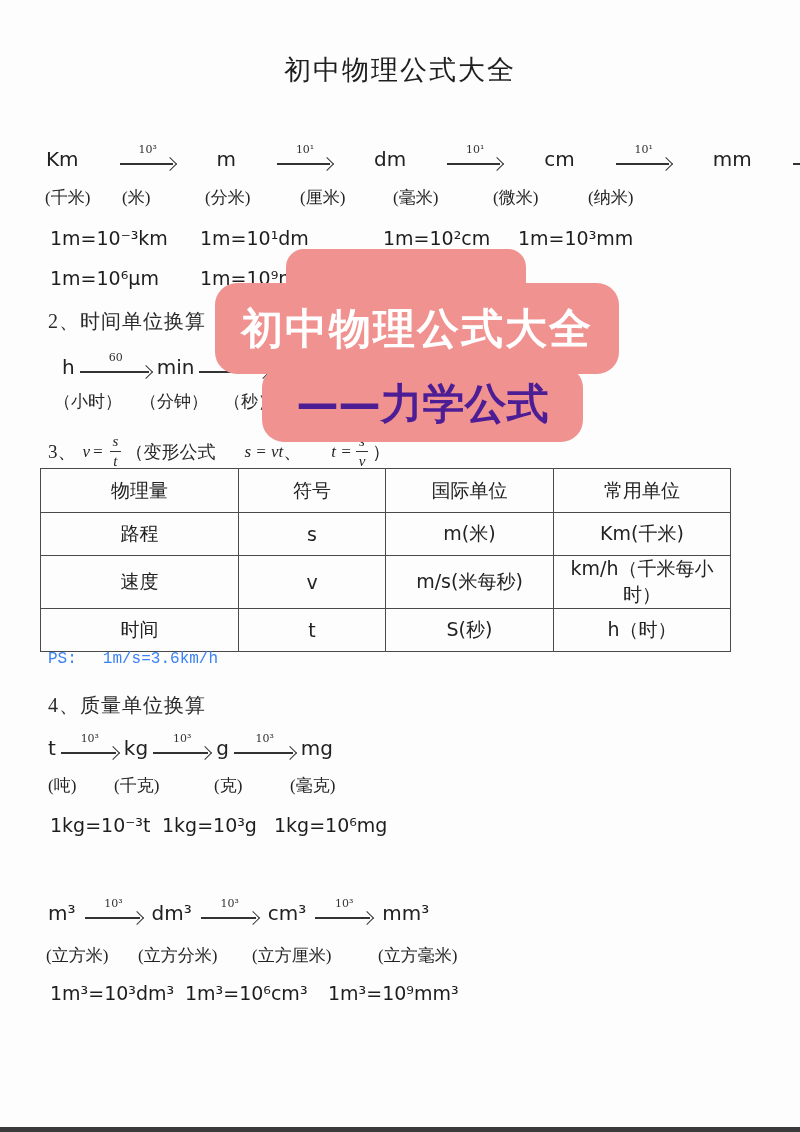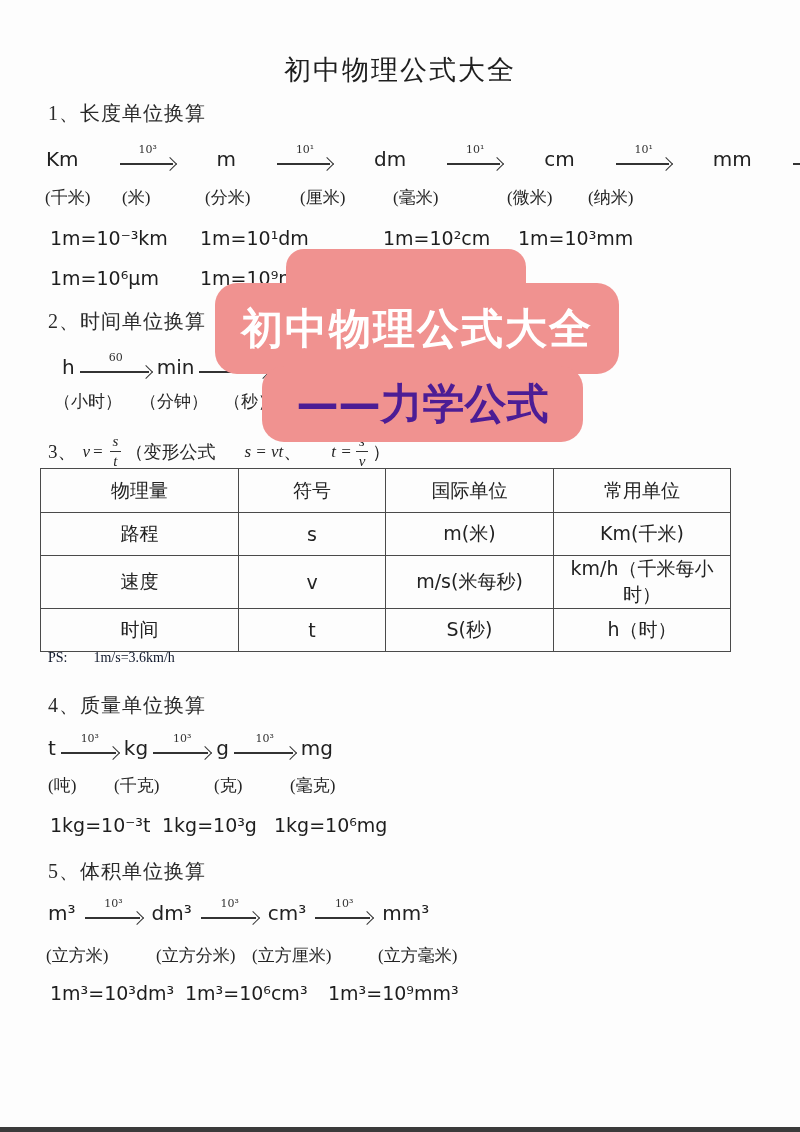--- a/index.html
+++ b/index.html
@@ -41,34 +41,33 @@
   .badge .step{position:absolute;left:286px;top:249px;width:240px;height:60px;border-radius:18px;}
   .badge .main{position:absolute;left:215px;top:283px;width:404px;height:91px;border-radius:22px;
                display:flex;align-items:center;justify-content:center;}
   .badge .bottom{position:absolute;left:262px;top:366px;width:321px;height:76px;border-radius:22px;
                display:flex;align-items:center;justify-content:center;}
   .badge .bg{background:#f09290;}
   .badge .l1{font-family:"DejaVu Sans","Liberation Sans",sans-serif;font-weight:700;
              font-size:42px;color:#fff;letter-spacing:2px;white-space:nowrap;}
   .badge .l2{font-family:"DejaVu Sans","Liberation Sans",sans-serif;font-weight:700;
              font-size:42px;color:#4c1d95;letter-spacing:0;white-space:nowrap;}
-  .ps-line{position:absolute;left:48px;top:650px;font-family:Liberation Serif, serif;
-           font-size:14px;color:#0f172a;}
+  .ps-line{position:absolute;left:48px;top:650px;font-family:Liberation Mono, monospace;
+           font-size:16px;color:#3b82f6;}
   .ps-line .ps-val{margin-left:26px;}
   .time-s{color:#8a4f4c;}
   .bottom-bar{position:absolute;left:0;top:1127px;width:800px;height:5px;background:#3b3b3b;}
 </style>
 </head>
 <body>
 
 <div class="page">
 
   <div class="title">初中物理公式大全</div>
 
-  <div class="sec-heading" style="left:48px;top:100px;">1、长度单位换算</div>
 
   <div class="chain" style="left:46px;top:144px;gap:36px;">
     <span class="u">Km</span>
     <span class="arrow">
         <span class="exp">10³</span>
         <span class="shaft"></span>
         <span class="head"></span>
       </span>
     <span class="u">m</span>
     <span class="arrow">
@@ -102,21 +101,21 @@
       </span>
     <span class="u">nm</span>
   </div>
 
   <div class="names-row">
     <span class="nm" style="left:45px;top:186px;">(千米)</span>
     <span class="nm" style="left:122px;top:186px;">(米)</span>
     <span class="nm" style="left:205px;top:186px;">(分米)</span>
     <span class="nm" style="left:300px;top:186px;">(厘米)</span>
     <span class="nm" style="left:393px;top:186px;">(毫米)</span>
-    <span class="nm" style="left:507px;top:186px;">(微米)</span>
+    <span class="nm" style="left:493px;top:186px;">(微米)</span>
     <span class="nm" style="left:588px;top:186px;">(纳米)</span>
   </div>
 
   <span class="formula" style="left:50px;top:227px;">1m=10⁻³km</span>
   <span class="formula" style="left:200px;top:227px;">1m=10¹dm</span>
   <span class="formula" style="left:383px;top:227px;">1m=10²cm</span>
   <span class="formula" style="left:518px;top:227px;">1m=10³mm</span>
   <span class="formula" style="left:50px;top:267px;">1m=10⁶μm</span>
   <span class="formula" style="left:200px;top:267px;">1m=10⁹nm</span>
 
@@ -230,21 +229,20 @@
     <span class="nm" style="left:48px;top:774px;">(吨)</span>
     <span class="nm" style="left:114px;top:774px;">(千克)</span>
     <span class="nm" style="left:214px;top:774px;">(克)</span>
     <span class="nm" style="left:290px;top:774px;">(毫克)</span>
   </div>
 
   <span class="formula" style="left:50px;top:814px;">1kg=10⁻³t</span>
   <span class="formula" style="left:162px;top:814px;">1kg=10³g</span>
   <span class="formula" style="left:274px;top:814px;">1kg=10⁶mg</span>
 
-  <div class="sec-heading" style="left:48px;top:858px;">5、体积单位换算</div>
 
   <div class="chain" style="left:48px;top:898px;">
     <span class="u">m³</span>
     <span class="arrow" style="--w:58px;margin:0 9px;">
         <span class="exp">10³</span>
         <span class="shaft"></span>
         <span class="head"></span>
       </span>
     <span class="u">dm³</span>
     <span class="arrow" style="--w:58px;margin:0 9px;">
@@ -256,21 +254,21 @@
     <span class="arrow" style="--w:58px;margin:0 9px;">
         <span class="exp">10³</span>
         <span class="shaft"></span>
         <span class="head"></span>
       </span>
     <span class="u">mm³</span>
   </div>
 
   <div class="names-row">
     <span class="nm" style="left:46px;top:944px;">(立方米)</span>
-    <span class="nm" style="left:138px;top:944px;margin-left:18px;">(立方分米)</span>
+    <span class="nm" style="left:138px;top:944px;">(立方分米)</span>
     <span class="nm" style="left:252px;top:944px;font-family:Liberation Serif, serif;">(立方厘米)</span>
     <span class="nm" style="left:378px;top:944px;">(立方毫米)</span>
   </div>
 
   <span class="formula" style="left:50px;top:982px;">1m³=10³dm³</span>
   <span class="formula" style="left:185px;top:982px;">1m³=10⁶cm³</span>
   <span class="formula" style="left:328px;top:982px;">1m³=10⁹mm³</span>
 
   <div class="badge">
     <div class="step bg"></div>

